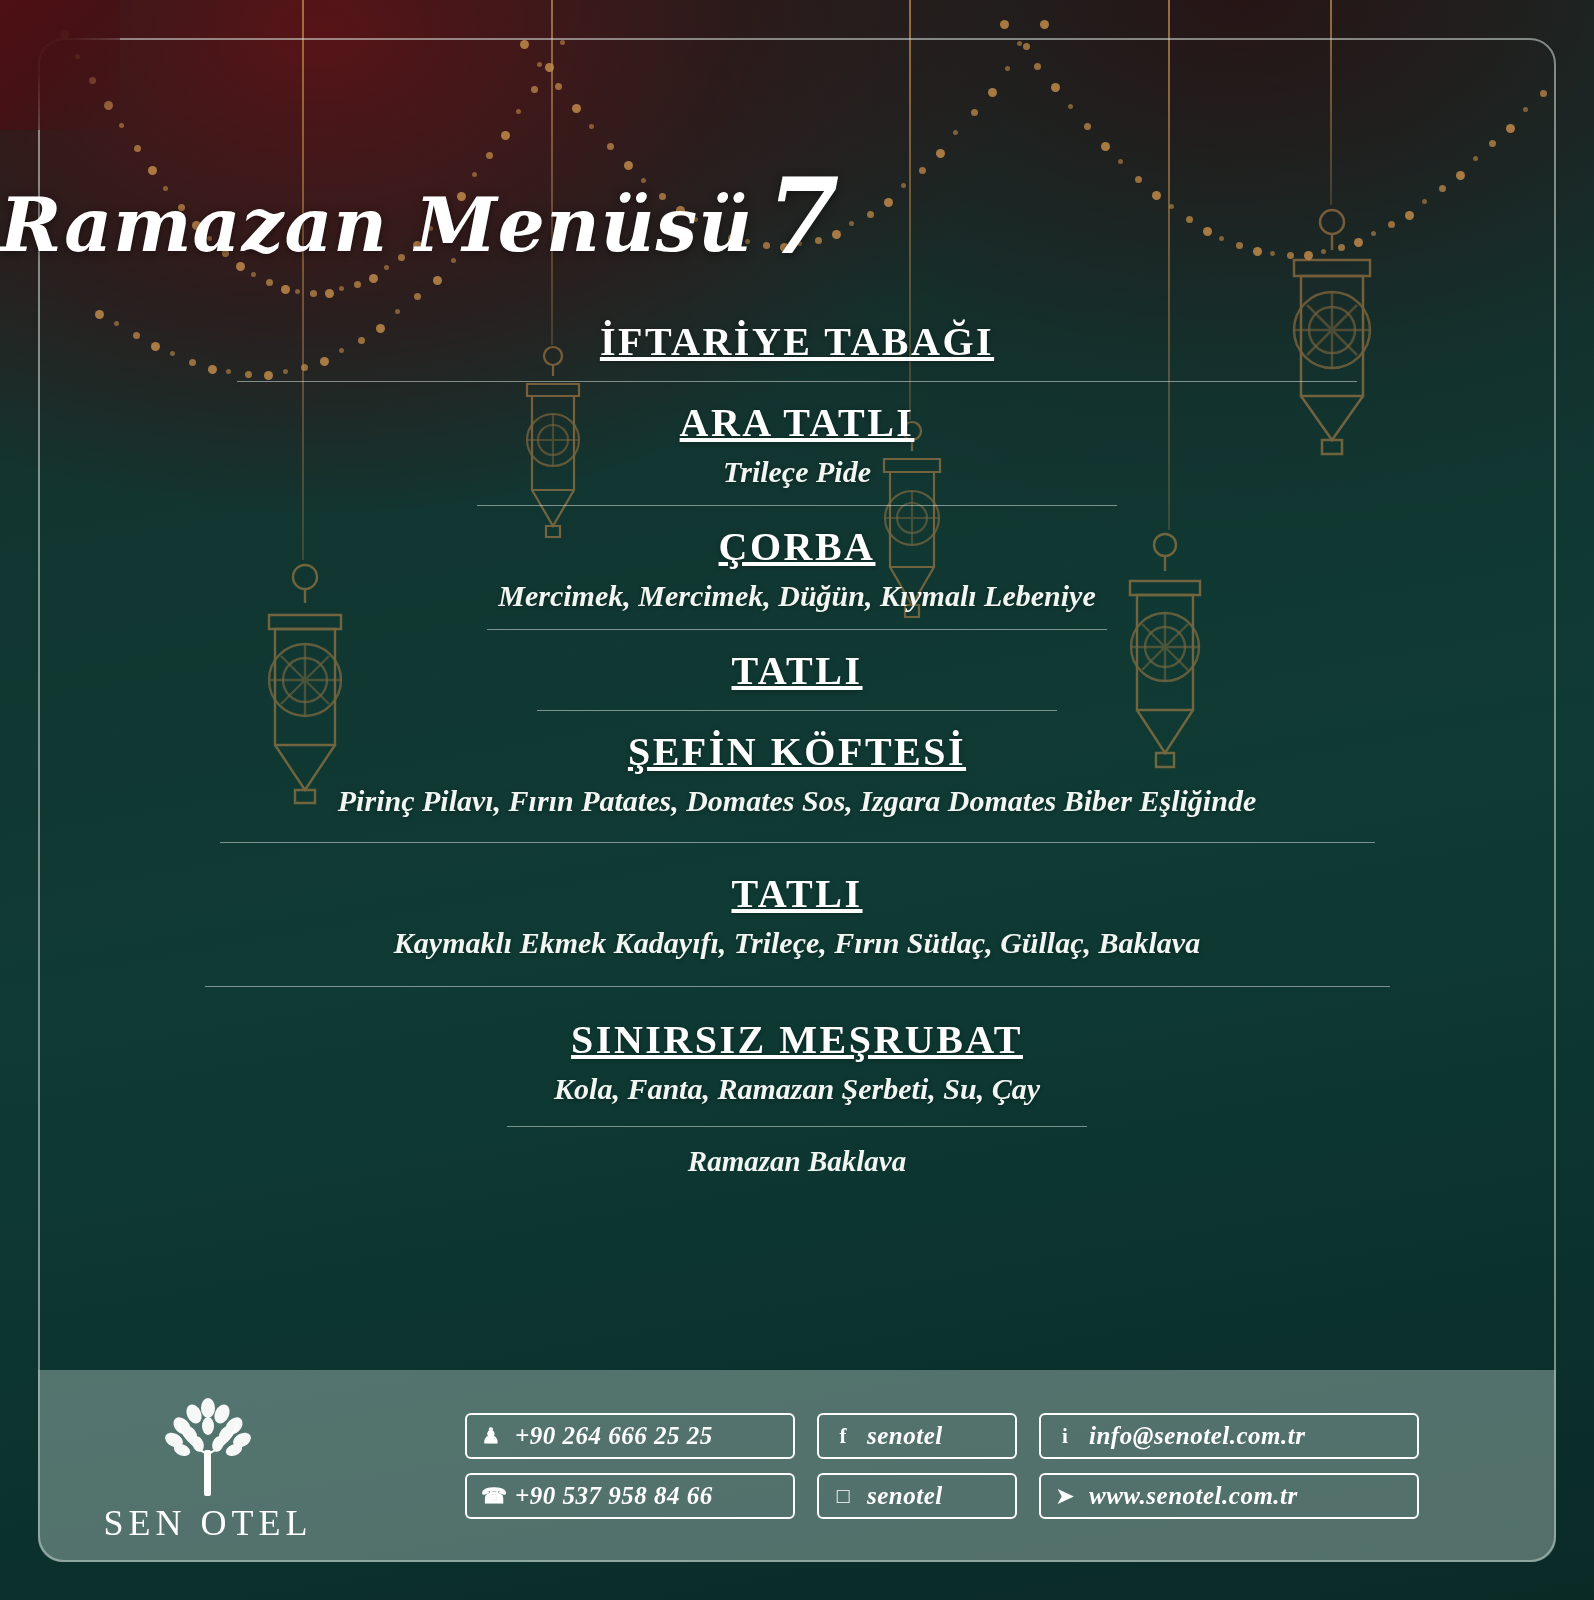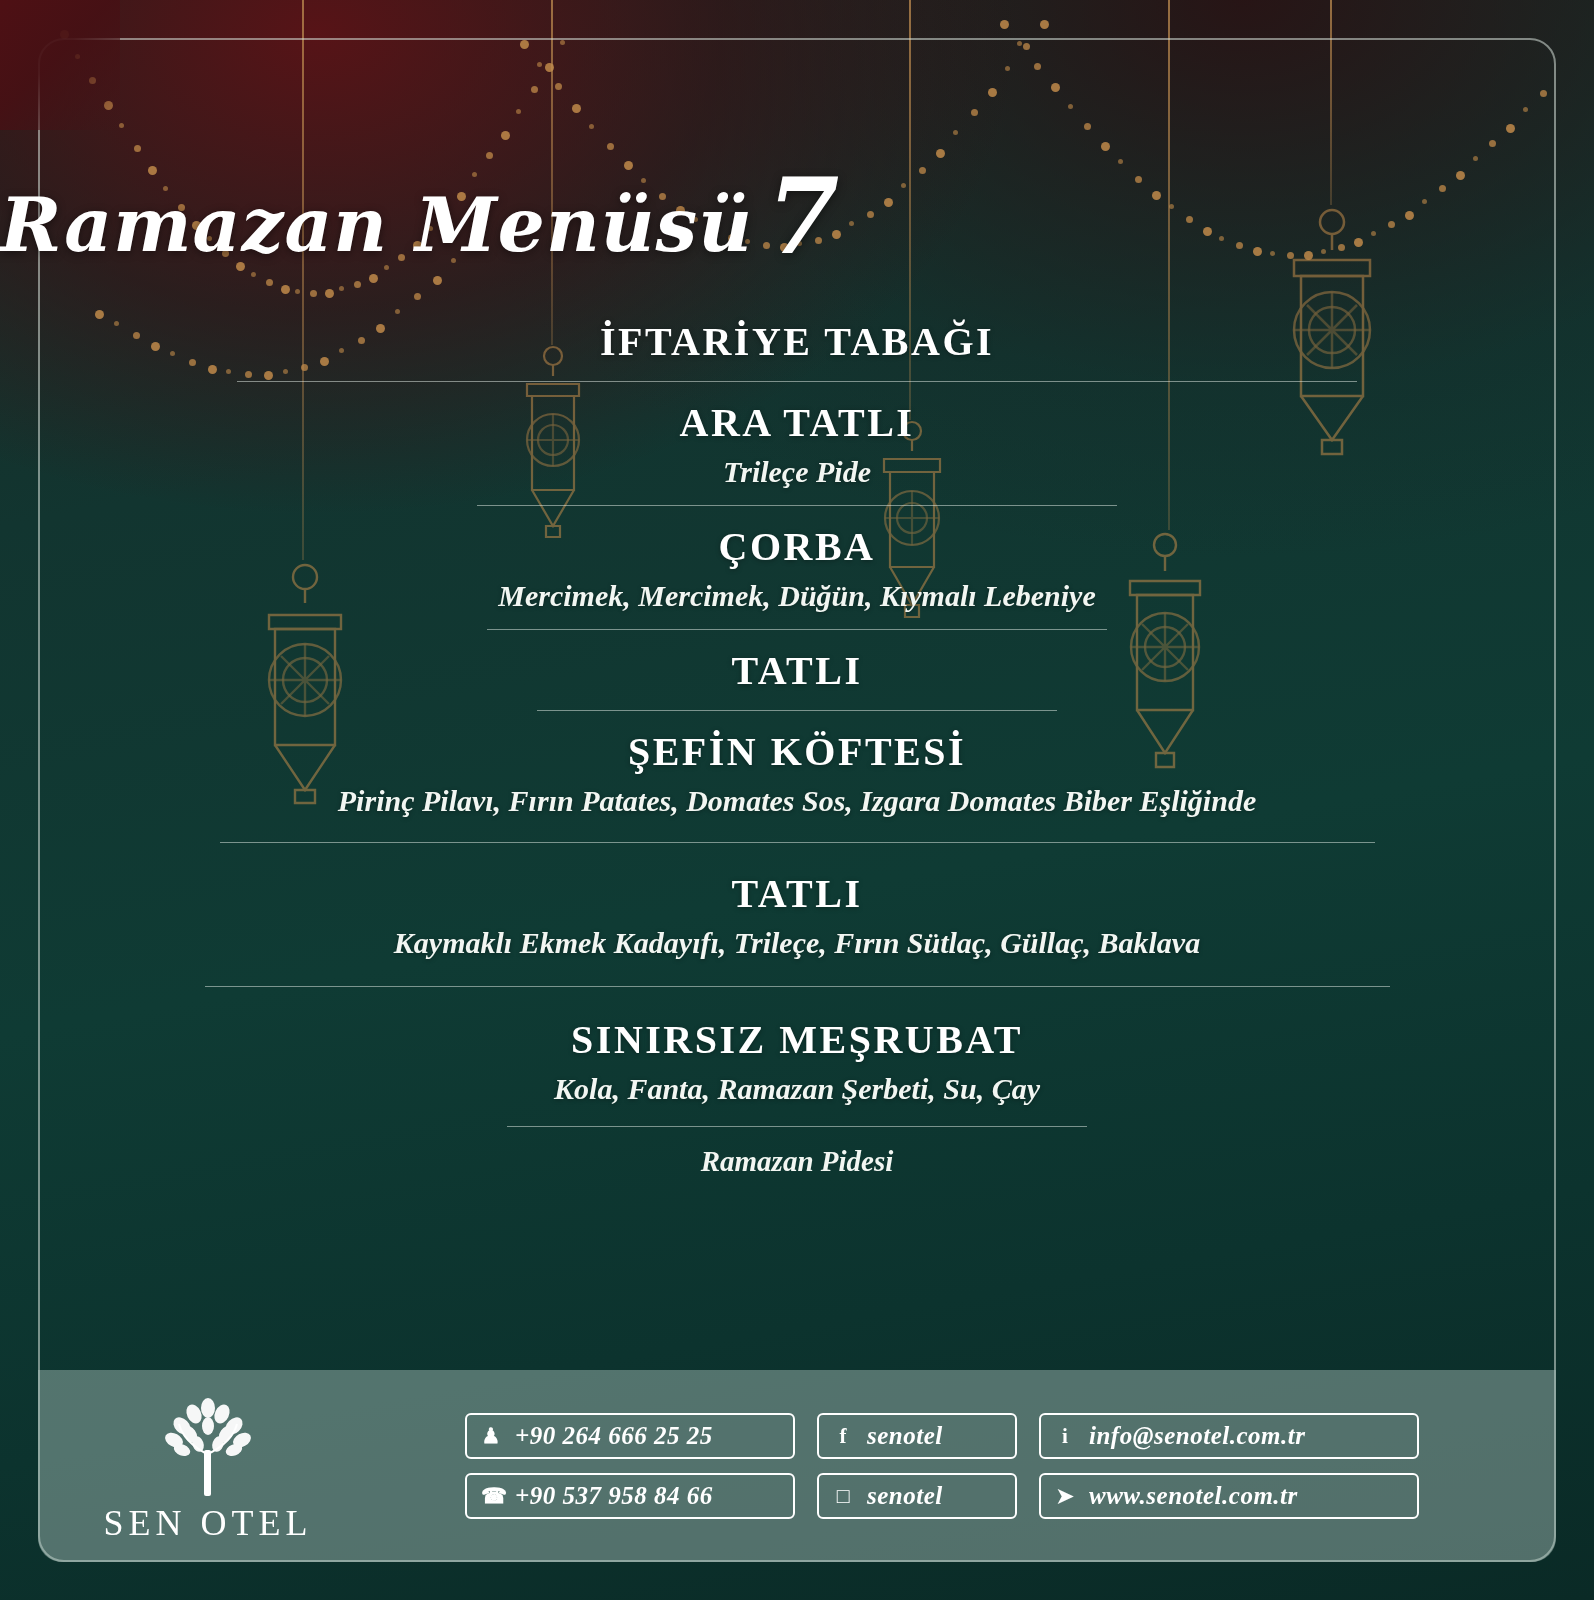--- a/index.html
+++ b/index.html
@@ -105,20 +105,21 @@
   }
 
   .course-name {
     color: #ffffff;
     font-family: "Liberation Serif", serif;
     font-weight: 700;
     font-size: 40px;
     letter-spacing: 2.5px;
     line-height: 1.25;
     text-shadow: 0 1px 5px rgba(0,0,0,.35);
+    text-decoration: underline;
   }
   .course-desc {
     color: #f2f6f2;
     font-family: "Liberation Serif", serif;
     font-style: italic;
     font-weight: 700;
     font-size: 30px;
     line-height: 1.3;
     margin-top: 4px;
     text-shadow: 0 1px 4px rgba(0,0,0,.35);
@@ -455,21 +456,21 @@
         <div class="course-desc">Kaymaklı Ekmek Kadayıfı, Trileçe, Fırın Sütlaç, Güllaç, Baklava</div>
       </div>
       <div class="sep" style="width:1185px;margin-top:24px;margin-bottom:28px;"></div>
 
       <div class="course">
         <div class="course-name">SINIRSIZ MEŞRUBAT</div>
         <div class="course-desc">Kola, Fanta, Ramazan Şerbeti, Su, Çay</div>
       </div>
       <div class="sep" style="width:580px;margin-top:18px;margin-bottom:12px;"></div>
 
-      <div class="pide">Ramazan Pidesi</div>
+      <div class="pide">Ramazan Baklava</div>
     </div>
   </div>
 
   <div id="footer">
 
     <div id="logo">
       <svg width="120" height="112" viewBox="0 0 120 112">
         <g fill="#ffffff">
           <rect x="56" y="62" width="7" height="46" rx="2"></rect>
           <g stroke="#ffffff" stroke-width="2" fill="none">

